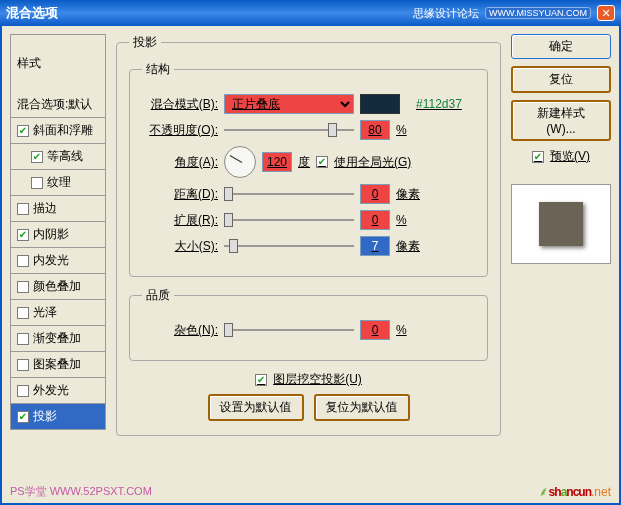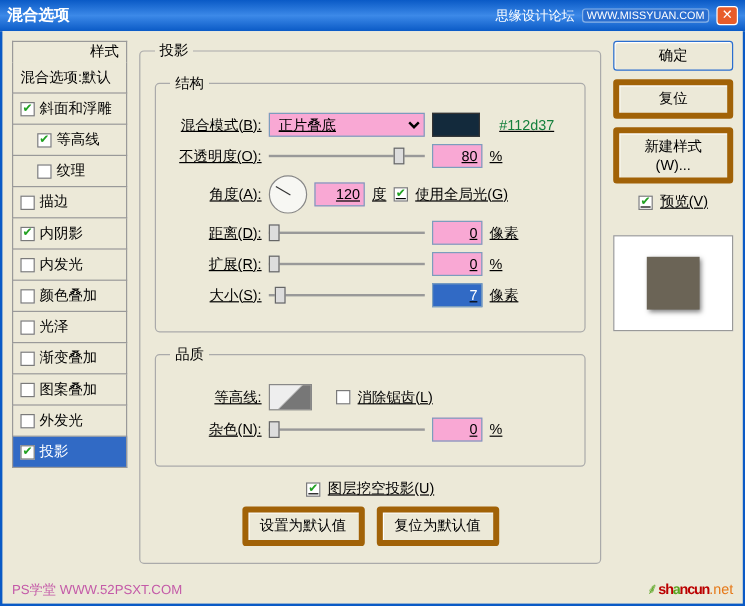--- a/index.html
+++ b/index.html
@@ -3,43 +3,43 @@
 <meta charset="utf-8">
 <style>
 * { box-sizing: border-box; margin: 0; padding: 0; font-family: "Microsoft YaHei", SimSun, sans-serif; font-size: 12px; }
 body { background: #fff; width: 621px; height: 505px; position: relative; }
 .titlebar { height: 26px; background: linear-gradient(#0a5ac6, #3c89e8 50%, #0a5ac6); color: #fff; display: flex; align-items: center; padding: 0 6px; justify-content: space-between; }
 .titlebar-left { font-weight: bold; font-size: 13px; }
 .titlebar-right { display: flex; align-items: center; gap: 6px; }
 .close-btn { width: 18px; height: 16px; background: #e85c2a; border: 1px solid #fff; border-radius: 3px; display: flex; align-items: center; justify-content: center; color: #fff; font-size: 11px; line-height: 1; }
 .dialog-body { position: absolute; top: 26px; left: 0; right: 0; bottom: 0; background: #ece9d8; border: 2px solid #0a5ac6; border-top: none; padding: 8px; display: flex; gap: 10px; }
 .style-list { width: 96px; display: flex; flex-direction: column; }
-.style-header { background: #ece9d8; border: 1px solid #999; border-bottom: none; padding: 0 6px; text-align: right; }
+.style-header { background: #ece9d8; border: 1px solid #999; border-bottom: none; padding: 20px 6px; text-align: left; }
 .style-item { padding: 4px 6px; border: 1px solid #999; border-top: none; display: flex; align-items: center; gap: 4px; }
 .style-item.selected { background: #316ac5; color: #fff; }
 .style-item.indent { padding-left: 20px; }
 .chk { width: 12px; height: 12px; border: 1px solid #7a7a7a; background: #fff; display: inline-flex; align-items: center; justify-content: center; font-size: 10px; color: #21a121; line-height: 1; }
 .chk.checked::before { content: "✔"; }
 .middle { flex: 1; position: relative; }
 fieldset { border: 1px solid #aaa; border-radius: 4px; padding: 10px 12px 14px; margin-bottom: 10px; }
 legend { padding: 0 4px; }
 .row { display: flex; align-items: center; margin: 6px 0; gap: 6px; text-decoration: underline; }
 .row-label { width: 76px; text-align: right; }
-select, input[type=text] { border: 1px solid #7b9ebd; padding: 1px 3px; height: 20px; background: #f9a8d4; }
+select, input[type=text] { border: 1px solid #7b9ebd; padding: 1px 3px; height: 20px; background: #ef4444; }
 .mode-select { width: 130px; }
 .color-swatch { width: 40px; height: 20px; border: 1px solid #333; background: #132a3c; }
 .hex { color: #15803d; margin-left: 10px; }
 .slider-track { height: 16px; width: 130px; position: relative; display: flex; align-items: center; }
 .slider-line { width: 100%; height: 2px; background: #999; position: absolute; top: 7px; }
 .slider-thumb { width: 9px; height: 14px; background: #ddd; border: 1px solid #666; position: absolute; top: 1px; }
-.num-input { width: 42px; text-align: right; }
+.num-input { width: 30px; text-align: center; }
 .angle-dial { width: 32px; height: 32px; border: 1px solid #888; border-radius: 50%; background: #f7f7f3; position: relative; }
 .angle-hand { position: absolute; width: 14px; height: 1px; background: #333; top: 15px; left: 3px; transform-origin: right center; transform: rotate(30deg); }
 .contour-swatch { width: 36px; height: 22px; border: 1px solid #888; background: linear-gradient(135deg, #eee 48%, #777 52%); }
-.btn { background: #ece9d8; border: 5px solid #a16207; border-radius: 3px; padding: 3px 10px; min-width: 90px; text-align: center; box-shadow: inset 1px 1px #fff; }
+.btn { background: #ece9d8; border: 2px solid #a16207; border-radius: 3px; padding: 3px 10px; min-width: 90px; text-align: center; box-shadow: inset 1px 1px #fff; }
 .right-col { width: 100px; display: flex; flex-direction: column; gap: 7px; align-items: stretch; }
 .preview-box { margin-top: 6px; border: 1px solid #999; height: 80px; background: #fff; display: flex; align-items: center; justify-content: center; }
 .preview-inner { width: 44px; height: 44px; background: #6b6456; box-shadow: 2px 2px 4px rgba(0,0,0,.5); }
 .bottom-btns { display: flex; gap: 10px; justify-content: center; margin-top: 6px; }
 .wm-left { position: absolute; bottom: 6px; left: 10px; color: #c45aa8; font-size: 11px; }
 .wm-brand { position: absolute; bottom: 4px; right: 10px; font-size: 8px; color: #b00; }
 .wm-brand b { font-size: 20px; letter-spacing: -1px; }
 .wm-brand b .g { color: #5aa622; }
 .grass { color: #5aa622; font-size: 13px; }
 </style>
@@ -174,27 +174,20 @@
               <div class="slider-thumb" style="left:4%"></div>
             </div>
           <input class="num-input" type="text" style="background: rgb(49, 106, 197); color: rgb(255, 255, 255);" value="7">
           <span>像素</span>
         </div>
       </fieldset>
 
       <fieldset>
         <legend>品质</legend>
         <div class="row">
-          <span class="row-label">等高线:</span>
-          <div class="contour-swatch"></div>
-          <span style="width:8px"></span>
-          <span class="chk"></span>
-          <span>消除锯齿(L)</span>
-        </div>
-        <div class="row">
           <span class="row-label">杂色(N):</span>
           <div class="slider-track">
               <div class="slider-line"></div>
               <div class="slider-thumb" style="left:0"></div>
             </div>
           <input class="num-input" type="text" value="0" style="">
           <span>%</span>
         </div>
       </fieldset>
 

